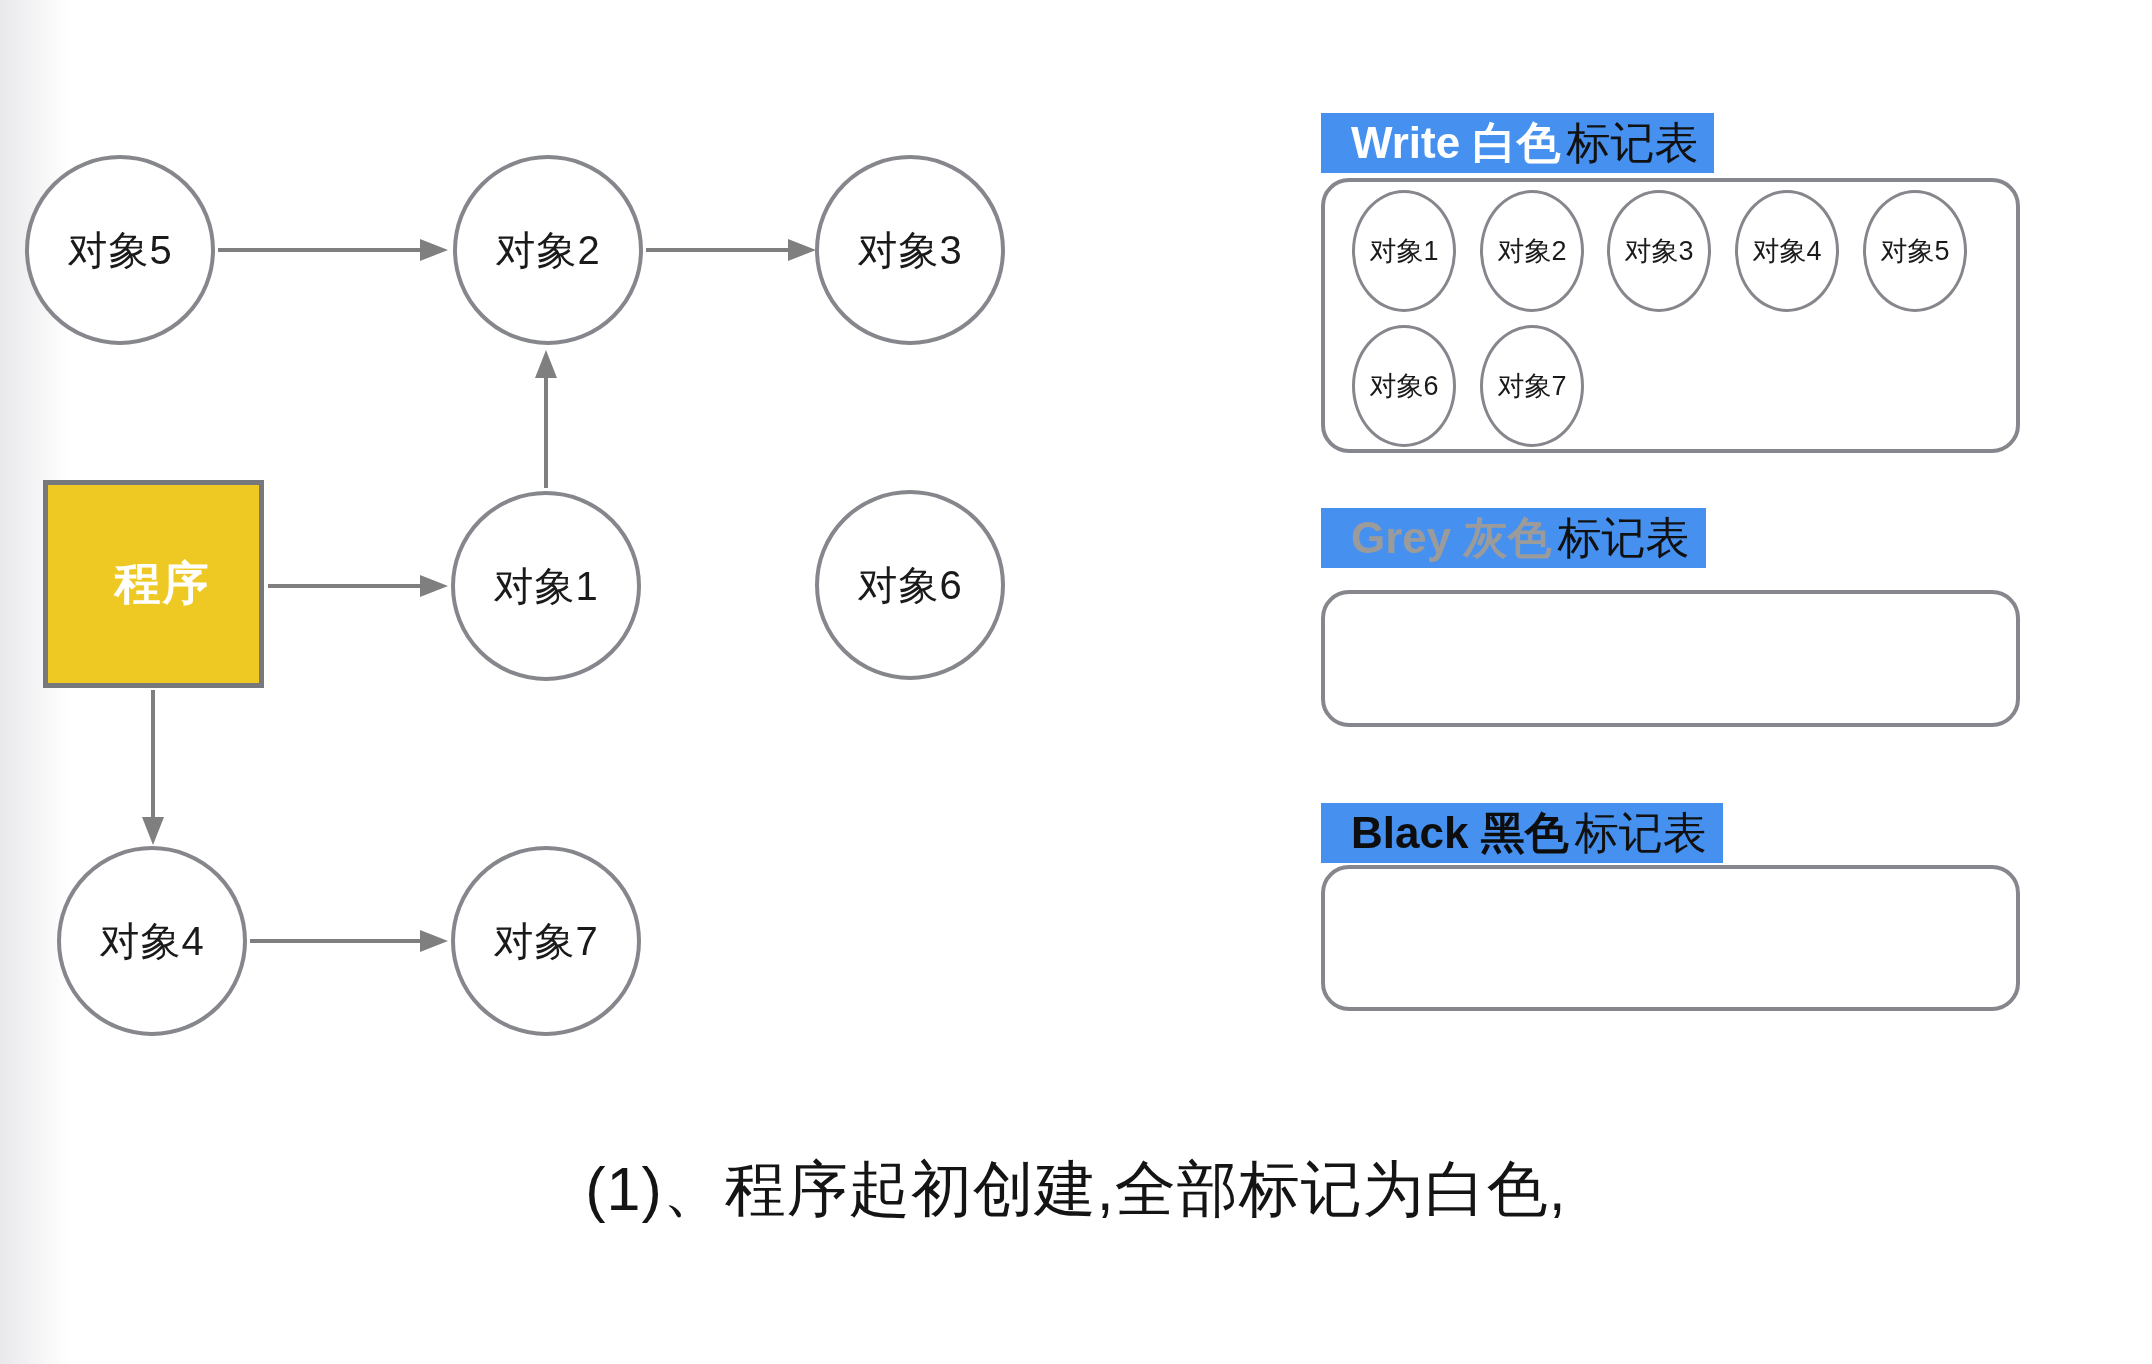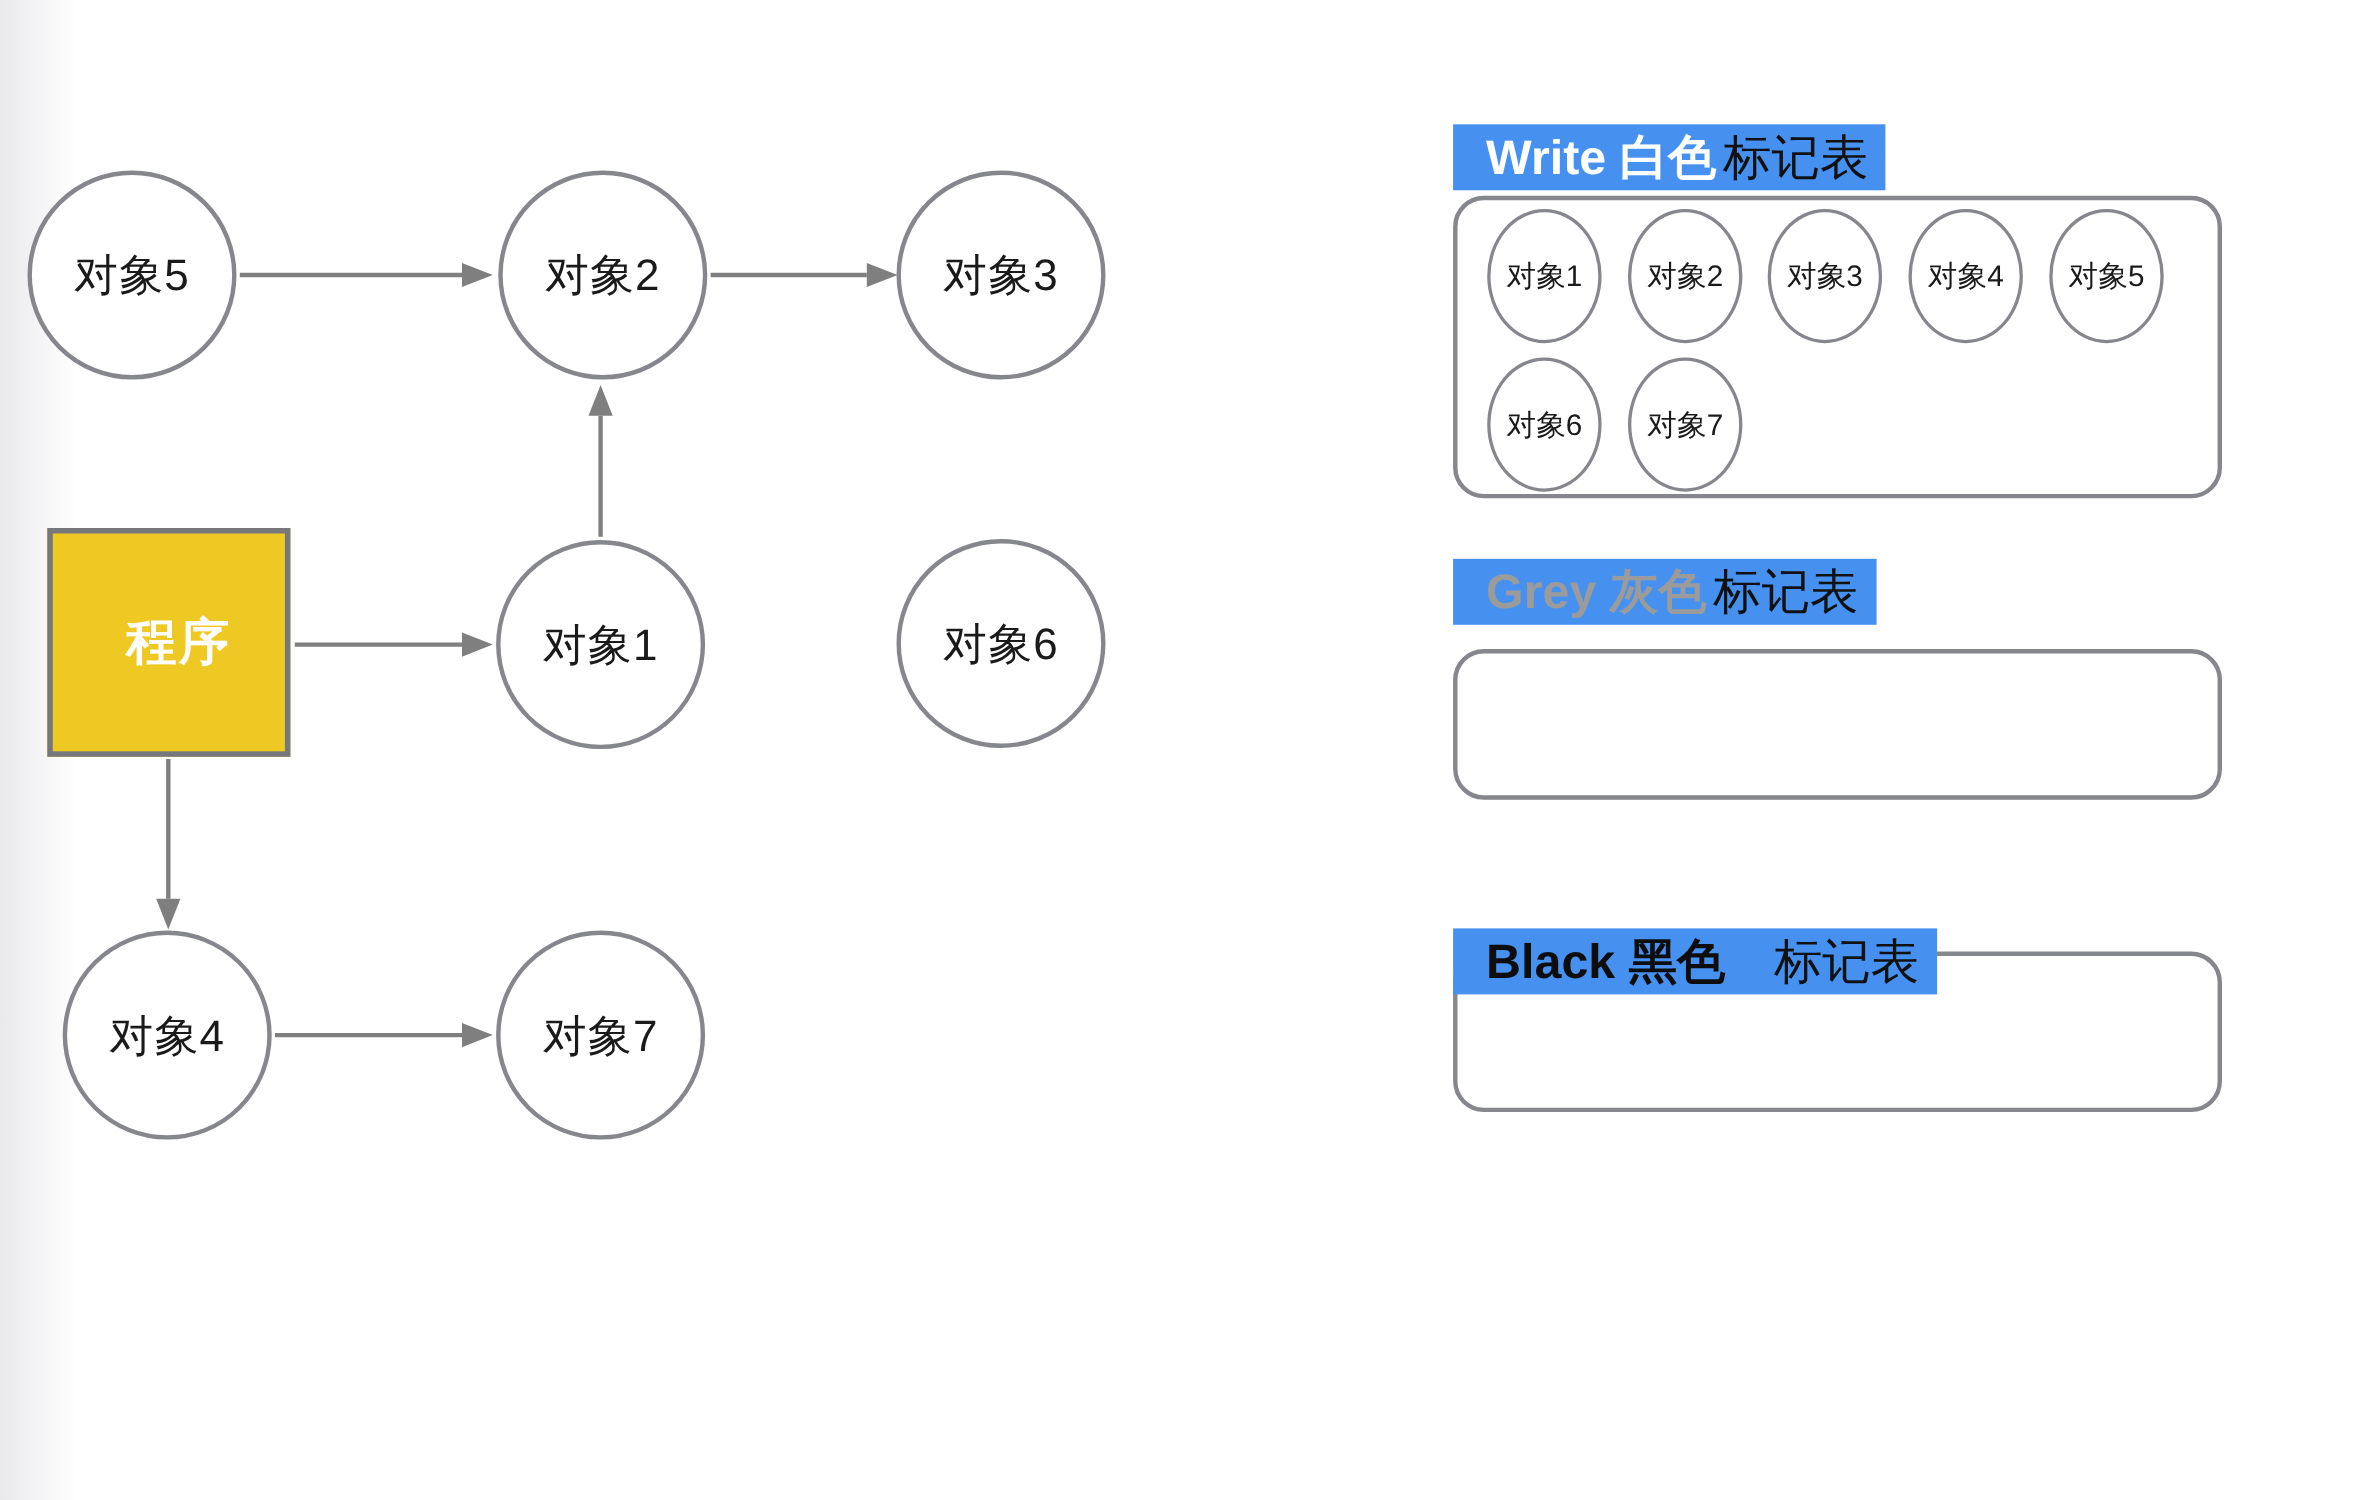--- a/index.html
+++ b/index.html
@@ -111,22 +111,23 @@
   <div class="mini-node" style="left:1863px;top:190px;">对象5</div>
   <div class="mini-node" style="left:1352px;top:325px;">对象6</div>
   <div class="mini-node" style="left:1480px;top:325px;">对象7</div>
 
   <div class="tbl-header hdr-grey" style="top:508px;">
     <span class="en">Grey 灰色</span>
       <span class="cn">标记表</span>
   </div>
   <div class="tbl-rect rect-grey"></div>
 
-  <div class="tbl-header hdr-black" style="top:844px;gap:38px;">
+  <div class="tbl-header hdr-black" style="top:803px;">
     <span class="en">Black 黑色</span>
       <span class="cn">标记表</span>
   </div>
   <div class="tbl-rect rect-black"></div>
 
   <div class="caption">
+    <div>(1)、程序起初创建,全部标记为白色,</div>
   </div>
 
 </div>
 
 </body></html>

